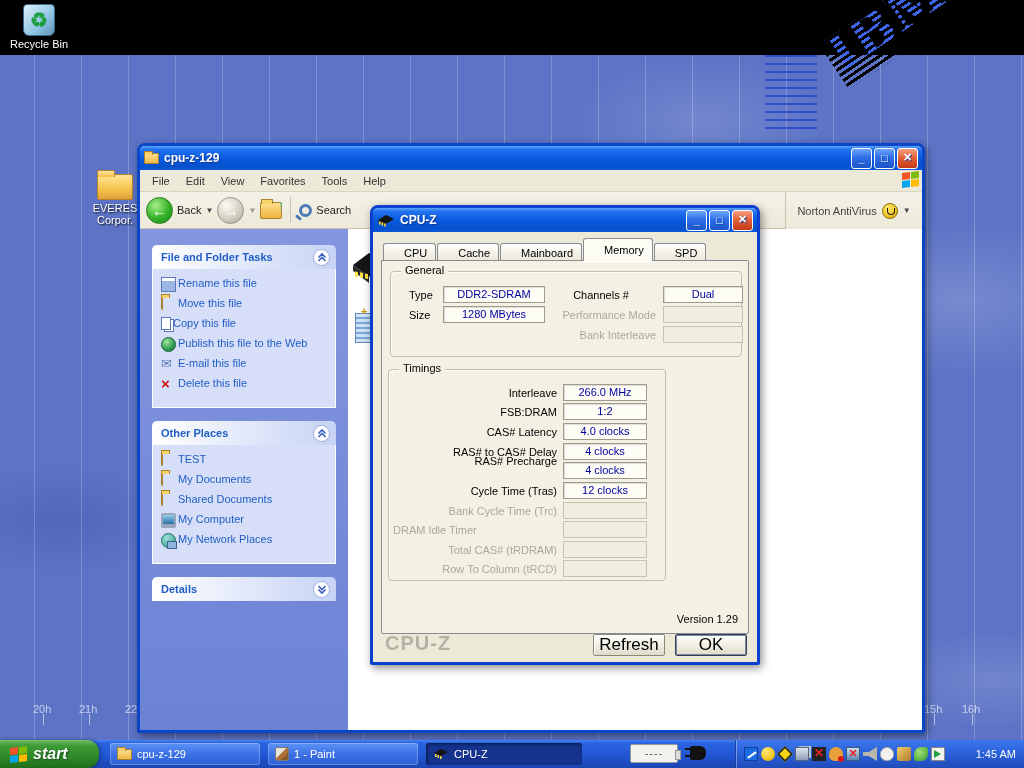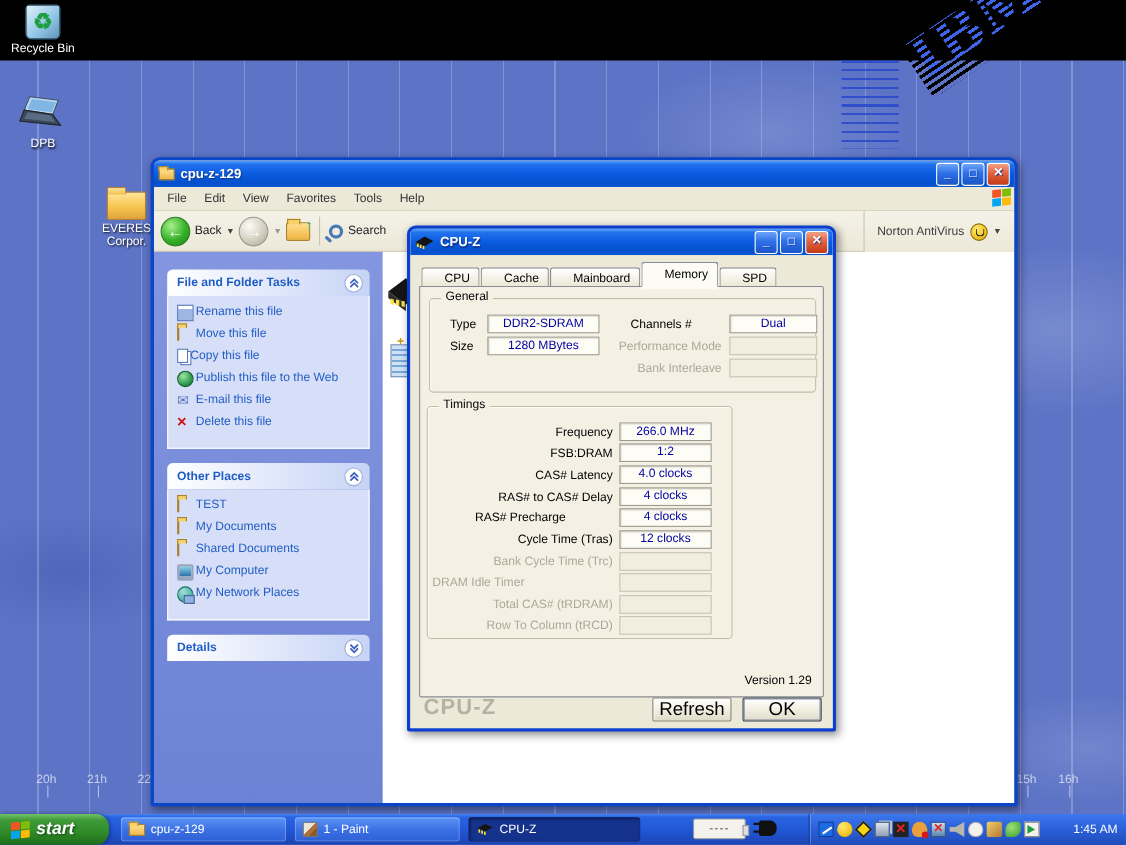--- a/index.html
+++ b/index.html
@@ -180,29 +180,20 @@
   <span class="hourlbl" style="left:962px">16h</span>
   <i class="hourtick" style="left:43px"></i>
   <i class="hourtick" style="left:89px"></i>
   <i class="hourtick" style="left:934px"></i>
   <i class="hourtick" style="left:972px"></i>
 
   <div class="dicon" style="left:6px;top:4px">
     <div class="rbin">♻</div>
     <div class="lbl">Recycle Bin</div>
   </div>
-  <div class="dicon" style="left:6px;top:86px">
-    <svg width="44" height="34">
-      <polygon points="10,2 36,5 31,18 5,14" fill="#bcd8ef" stroke="#40526b"></polygon>
-      <polygon points="12,4 34,7 30,16 8,13" fill="#7fb6e4"></polygon>
-      <polygon points="5,14 31,18 38,28 1,24" fill="#39485c" stroke="#222"></polygon>
-      <polygon points="8,16 29,19 33,25 5,22" fill="#5a6c84"></polygon>
-    </svg>
-    <div class="lbl">DPB</div>
-  </div>
   <div class="dicon" style="left:82px;top:174px">
     <div class="folder-lg"></div>
     <div class="lbl">EVERES</div>
     <div class="lbl" style="margin-top:0">Corpor.</div>
   </div>
 </div>
 
 <div id="explorer" class="xpwin">
   <div class="titlebar">
     <div class="folder-sm"></div>
@@ -375,29 +366,29 @@
         <span class="flabel" style="left:18px;top:37px">Size</span>
         <div class="vbox" style="left:52px;top:34px;width:102px">1280 MBytes</div>
         <span class="flabel dis" style="left:155px;top:37px;width:110px;text-align:right">Performance Mode</span>
         <div class="vbox off" style="left:272px;top:34px;width:80px"></div>
         <span class="flabel dis" style="left:155px;top:57px;width:110px;text-align:right">Bank Interleave</span>
         <div class="vbox off" style="left:272px;top:54px;width:80px"></div>
       </div>
 
       <div class="group" style="left:6px;top:108px;width:278px;height:212px">
         <span class="leg">Timings</span>
-        <span class="flabel" style="left:0;top:17px;width:168px;text-align:right">Frequency</span>
+        <span class="flabel" style="left:0;top:17px;width:168px;text-align:right">Interleave</span>
         <div class="vbox" style="left:174px;top:14px;width:84px">266.0 MHz</div>
         <span class="flabel" style="left:0;top:36px;width:168px;text-align:right">FSB:DRAM</span>
         <div class="vbox" style="left:174px;top:33px;width:84px">1:2</div>
         <span class="flabel" style="left:0;top:56px;width:168px;text-align:right">CAS# Latency</span>
         <div class="vbox" style="left:174px;top:53px;width:84px">4.0 clocks</div>
         <span class="flabel" style="left:0;top:76px;width:168px;text-align:right">RAS# to CAS# Delay</span>
         <div class="vbox" style="left:174px;top:73px;width:84px">4 clocks</div>
-        <span class="flabel" style="left:0;top:95px;width:168px;text-align:center">RAS# Precharge</span>
+        <span class="flabel" style="left:0;top:85px;width:168px;text-align:right">RAS# Precharge</span>
         <div class="vbox" style="left:174px;top:92px;width:84px">4 clocks</div>
         <span class="flabel" style="left:0;top:115px;width:168px;text-align:right">Cycle Time (Tras)</span>
         <div class="vbox" style="left:174px;top:112px;width:84px">12 clocks</div>
         <span class="flabel dis" style="left:0;top:135px;width:168px;text-align:right">Bank Cycle Time (Trc)</span>
         <div class="vbox off" style="left:174px;top:132px;width:84px"></div>
         <span class="flabel dis" style="left:4px;top:154px;width:168px;text-align:left">DRAM Idle Timer</span>
         <div class="vbox off" style="left:174px;top:151px;width:84px"></div>
         <span class="flabel dis" style="left:0;top:174px;width:168px;text-align:right">Total CAS# (tRDRAM)</span>
         <div class="vbox off" style="left:174px;top:171px;width:84px"></div>
         <span class="flabel dis" style="left:0;top:193px;width:168px;text-align:right">Row To Column (tRCD)</span>

